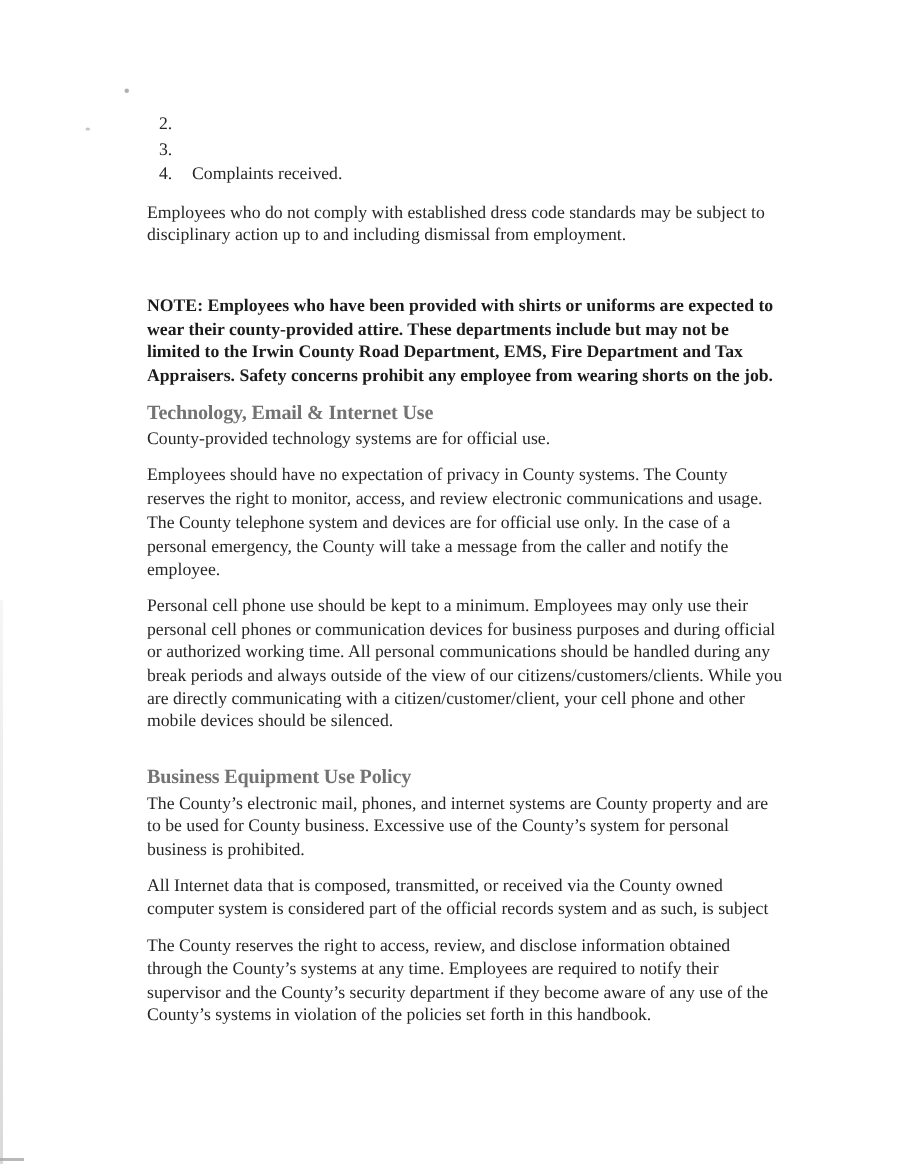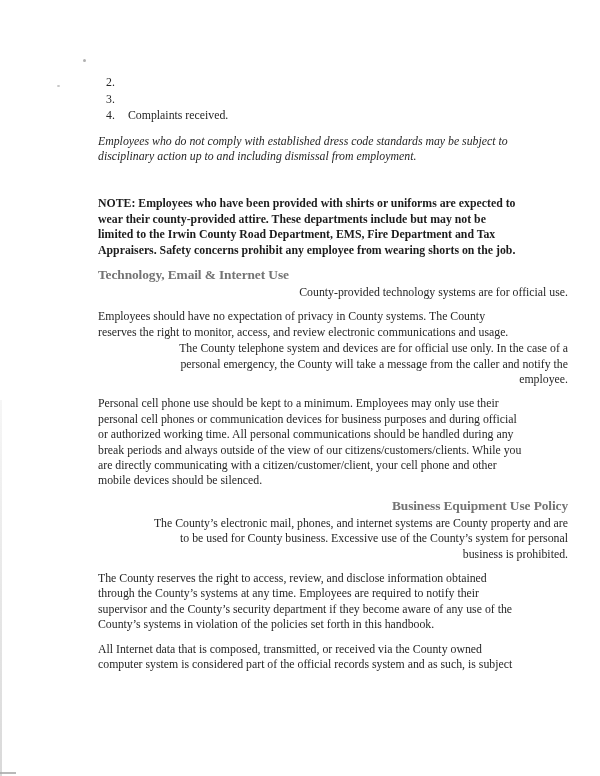--- a/index.html
+++ b/index.html
@@ -36,37 +36,37 @@
     width: 22px;
     flex: none;
   }
   .para {
     margin: 9px 0 0 0;
     font-size: 11.8px;
     line-height: 15.4px;
     white-space: pre;
     color: #262626;
   }
-  .para.first-after-list { margin-top: 10px; font-style: italic; }
+  .para.first-after-list { margin-top: 10px; }
   .para.bold {
     font-weight: 700;
     color: #1c1c1c;
     margin-top: 32px;
   }
-  .para.tight { margin-top: 1px; text-align: right; }
+  .para.tight { margin-top: 1px; }
   .heading {
     margin: 8px 0 0 0;
     font-size: 13.4px;
     line-height: 18px;
     font-weight: 700;
     color: #737373;
     white-space: nowrap;
     letter-spacing: -0.1px;
   }
-  .heading.h3 { margin-top: 8px; text-align: right; }
+  .heading.h3 { margin-top: 20px; }
   
   .speck {
     position: absolute;
     border-radius: 50%;
   }
   .speck-1 {
     left: 83px; top: 59px; width: 3px; height: 3px;
     background: #8f8f8f; opacity: 0.7;
   }
   .speck-2 {
@@ -129,21 +129,21 @@
 personal cell phones or communication devices for business purposes and during official
 or authorized working time. All personal communications should be handled during any
 break periods and always outside of the view of our citizens/customers/clients. While you
 are directly communicating with a citizen/customer/client, your cell phone and other
 mobile devices should be silenced.</p>
 
     <h2 class="heading h3">Business Equipment Use Policy</h2>
     <p class="para tight">The County’s electronic mail, phones, and internet systems are County property and are
 to be used for County business. Excessive use of the County’s system for personal
 business is prohibited.</p>
+    <p class="para">All Internet data that is composed, transmitted, or received via the County owned
+computer system is considered part of the official records system and as such, is subject</p>
     <p class="para">The County reserves the right to access, review, and disclose information obtained
 through the County’s systems at any time. Employees are required to notify their
 supervisor and the County’s security department if they become aware of any use of the
 County’s systems in violation of the policies set forth in this handbook.</p>
-    <p class="para">All Internet data that is composed, transmitted, or received via the County owned
-computer system is considered part of the official records system and as such, is subject</p>
 
   </div>
 </div>
 
 </body></html>

